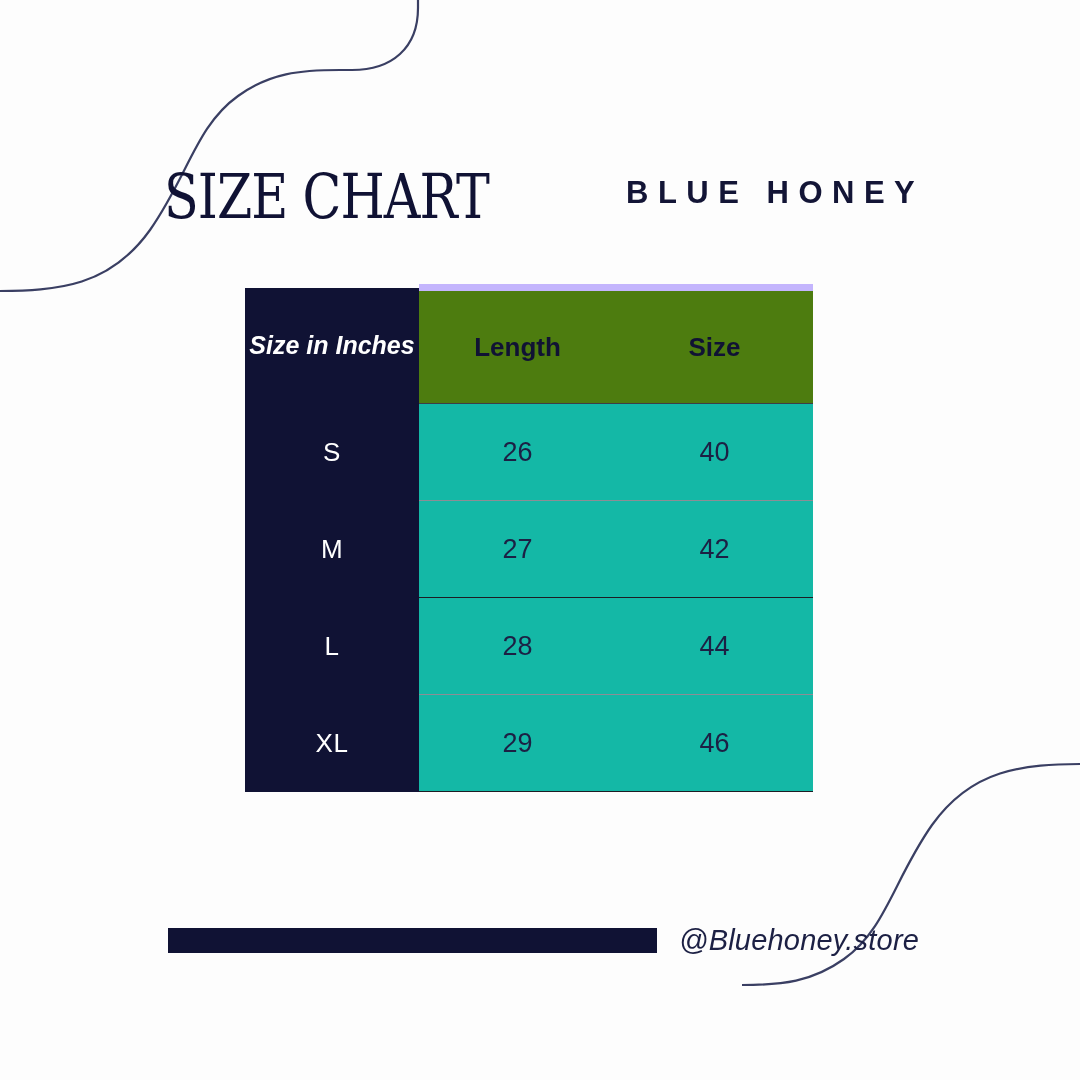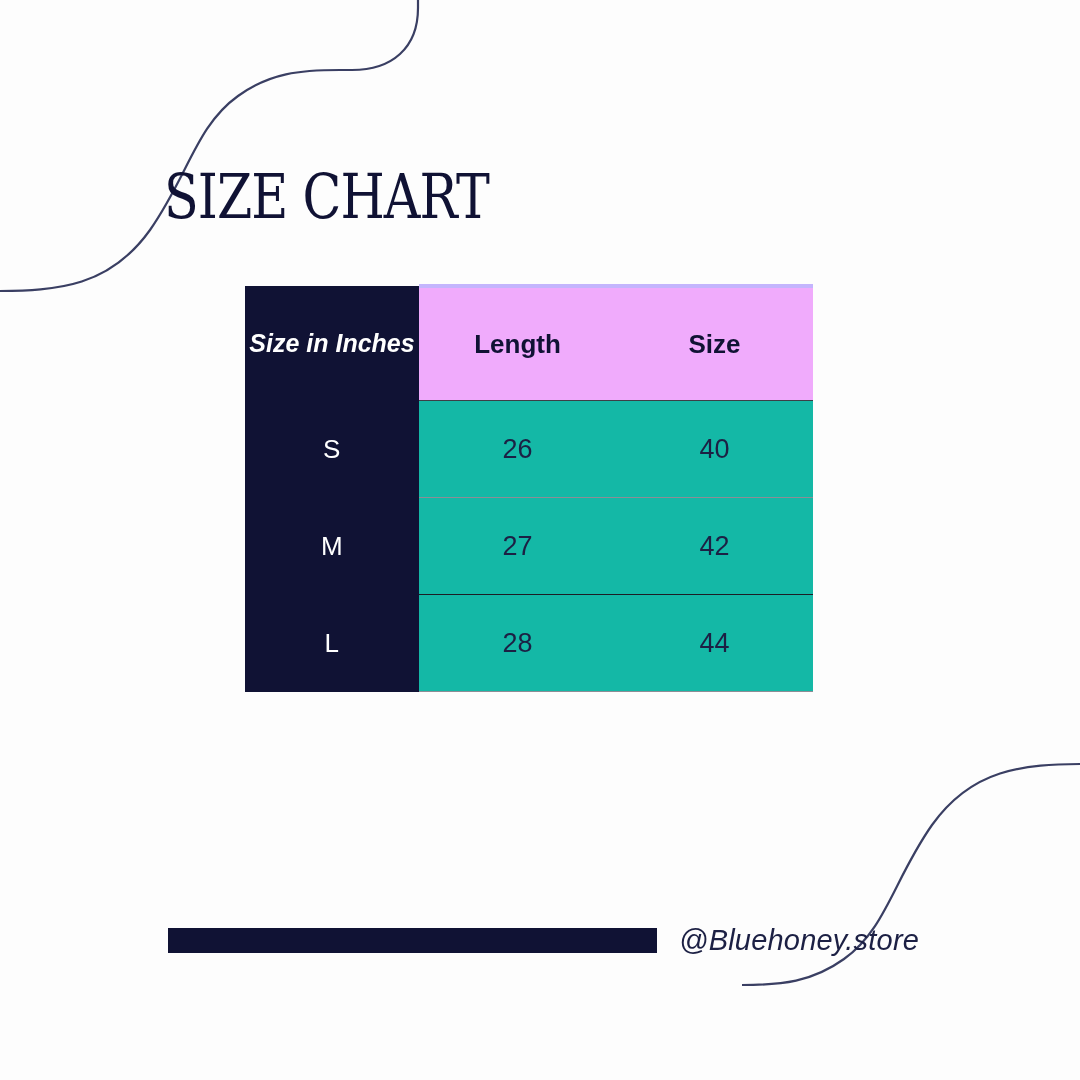--- a/index.html
+++ b/index.html
@@ -102,27 +102,27 @@
   .cell-size {
     height: 96px;
     font-size: 26px;
     font-weight: 400;
     letter-spacing: 0.5px;
   }
 
   
   .cell-head {
     height: 112px;
-    background: #f0abfc;
+    background: #4d7c0f;
     color: #101234;
     text-align: center;
     vertical-align: middle;
     font-size: 26px;
     font-weight: 700;
-    border-top: 4px solid #c4b5fd;
+    border-top: 7px solid #c4b5fd;
     border-bottom: 1px solid #3e3e46;
   }
   .cell-val {
     height: 96px;
     background: #14b8a6;
     color: #1c2044;
     text-align: center;
     vertical-align: middle;
     font-size: 27px;
     font-weight: 400;
@@ -158,20 +158,21 @@
 </head>
 <body>
 
 <svg class="deco-svg" viewBox="0 0 1080 1080">
   <path class="deco-path" d="M -6 291 C 60 291 110 286 150 230 C 188 176 196 126 238 96 C 270 73 300 70 340 70 L 352 70 C 392 70 418 48 418 8 L 418 -10"></path>
   <path class="deco-path" d="M 1086 944 C 1022 944 972 949 932 1005 C 894 1059 886 1109 844 1139 C 812 1162 782 1165 742 1165" transform="translate(0,-180)"></path>
 </svg>
 
 <div class="header">
   <div class="page-title">SIZE CHART</div>
+  <div class="brand-name">BLUE HONEY</div>
 </div>
 
 <table class="size-table">
   <colgroup>
     <col class="col-size">
     <col class="col-length">
     <col class="col-chest">
   </colgroup>
   <thead>
     <tr>
@@ -189,17 +190,22 @@
     <tr class="row-even">
       <td class="cell-size">M</td>
       <td class="cell-val">27</td>
       <td class="cell-val">42</td>
     </tr>
     <tr class="row-odd">
       <td class="cell-size">L</td>
       <td class="cell-val">28</td>
       <td class="cell-val">44</td>
     </tr>
+    <tr class="row-even">
+      <td class="cell-size">XL</td>
+      <td class="cell-val">29</td>
+      <td class="cell-val">46</td>
+    </tr>
   </tbody>
 </table>
 
 <div class="footer-bar"></div>
 <div class="footer-handle">@Bluehoney.store</div>
 
 </body></html>

